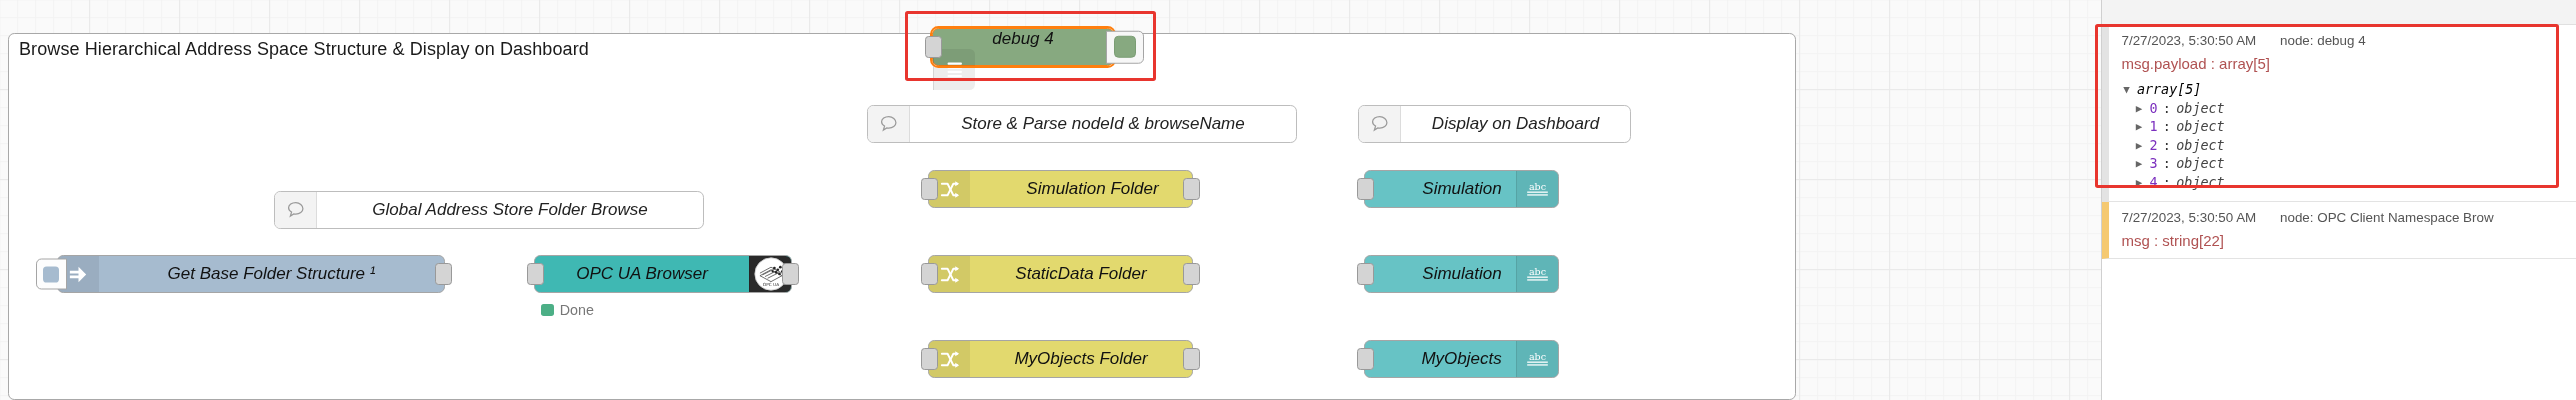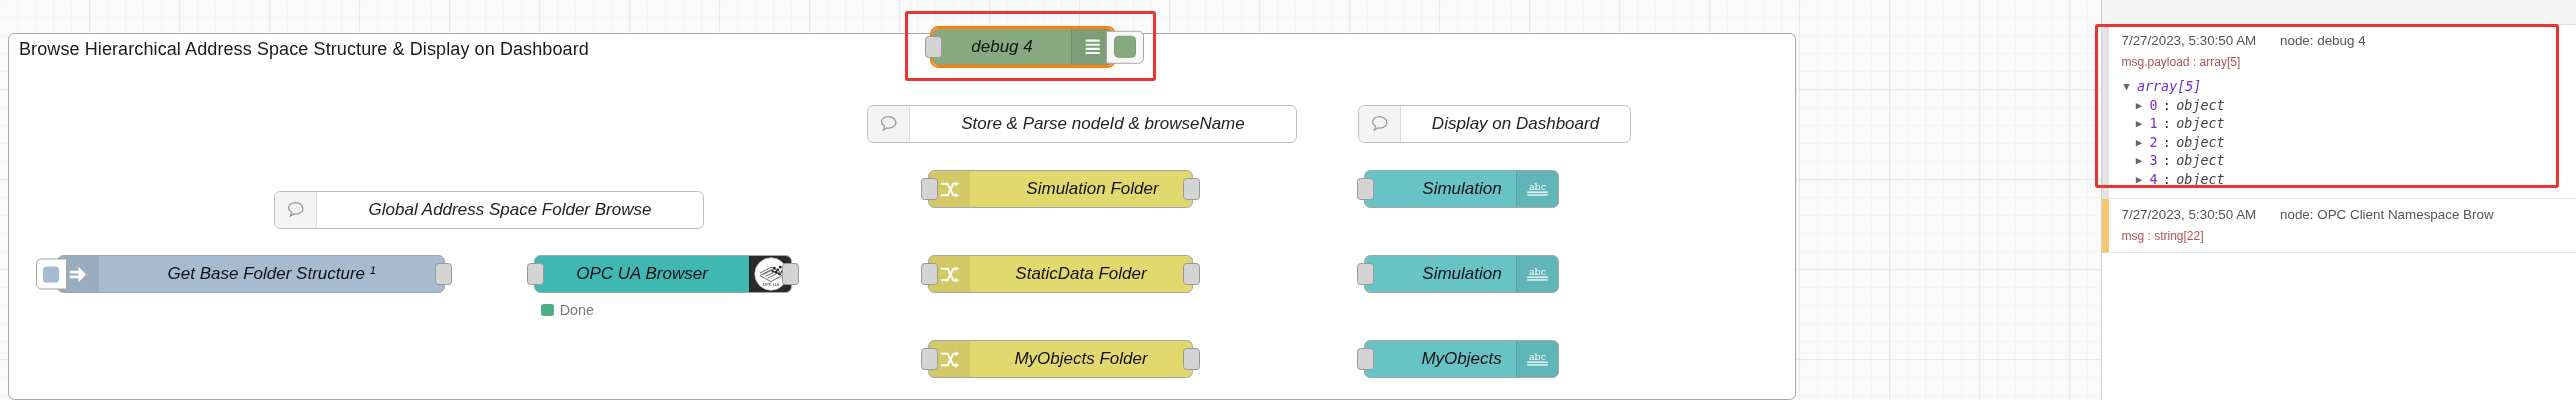--- a/index.html
+++ b/index.html
@@ -67,21 +67,21 @@
     top:50%;transform:translateY(-50%);
   }
   .port.in{left:-8px;}
   .port.out{right:-8px;}
 
   
   .n-inject{background:#a6bbcf;}
   .n-opcua{background:#3fb8b3;}
   .n-func{background:#e2d96e;}
   .n-out{background:#67c3c5;}
-  .n-debug{background:#87a980;}
+  .n-debug{background:#87a980;flex-direction:column;}
   .n-comment{background:#ffffff;border:0.9px solid #bdbdbd;}
   .n-comment .icon-box{background:#f3f3f3;border-right:0.9px solid #dcdcdc;}
   .n-comment .label{color:#222;}
 
   
   .selected{outline:2.7px solid #ff7f0e;outline-offset:0px;border-color:#ff7f0e;}
 
   
   .inject-btn{
     position:absolute;left:-22.4px;top:50%;transform:translateY(-50%);
@@ -124,28 +124,28 @@
   }
   .sidebar-top{height:24px;background:#f3f3f3;border-bottom:0.9px solid #e0e0e0;}
   .dbg-msg{
     position:relative;padding:8px 12.5px 9px 12.5px;
     border-bottom:0.9px solid #e3e3e3;
     border-left:7.2px solid #e3e3e3;
   }
   .dbg-msg.lvl-warn{border-left-color:#f5c971;}
   .dbg-head{font-size:13.4px;color:#555;white-space:nowrap;}
   .dbg-head .src{margin-left:20px;color:#555;}
-  .dbg-topic{font-size:12px;color:#b05252;margin-top:7.2px;white-space:nowrap;}
+  .dbg-topic{font-size:15px;color:#b05252;margin-top:7.2px;white-space:nowrap;}
   .dbg-body{margin-top:8px;font-family:"DejaVu Sans Mono", monospace;font-size:13.4px;color:#333;}
   .dbg-row{display:flex;align-items:center;gap:5.4px;padding:1.8px 0 1.8px 5.4px;white-space:nowrap;}
   .dbg-row .tw{color:#666;font-size:10.8px;width:10px;display:inline-block;text-align:center;}
   .dbg-row .key{color:#7b2fbe;font-style:normal;}
   .dbg-row .val{color:#444;font-style:italic;}
   .dbg-row.root{padding-left:0px;}
-  .dbg-row.root .val{font-style:italic;color:#6d28d9;}
+  .dbg-row.root .val{font-style:italic;color:#000000;}
   .dbg-row.child{padding-left:12.5px;}
 </style>
 </head>
 <body>
 
 <div id="root">
 
   <div class="canvas">
 
     <svg class="wires" viewBox="0 0 2345 447" width="2101" height="401">
@@ -232,21 +232,21 @@
         <i></i>
       </div>
     </div>
 
     <div class="node n-comment" style="left:274px;top:191px;width:430px;height:38px;">
       <div class="icon-box">
         <svg width="21.5" height="21.5" viewBox="0 0 24 24" aria-hidden="true">
           <path d="M12 4c-4.4 0-8 2.6-8 5.9 0 2 1.3 3.7 3.3 4.8L6 19l3.8-2.4c.7.1 1.4.2 2.2.2 4.4 0 8-2.6 8-5.9S16.4 4 12 4z" fill="none" stroke="#9a9a9a" stroke-width="1.4"></path>
         </svg>
       </div>
-      <div class="label">Global Address Space Folder Browse</div>
+      <div class="label">Global Address Store Folder Browse</div>
     </div>
 
     <div class="node n-comment" style="left:867px;top:105px;width:430px;height:38px;">
       <div class="icon-box">
         <svg width="21.5" height="21.5" viewBox="0 0 24 24" aria-hidden="true">
           <path d="M12 4c-4.4 0-8 2.6-8 5.9 0 2 1.3 3.7 3.3 4.8L6 19l3.8-2.4c.7.1 1.4.2 2.2.2 4.4 0 8-2.6 8-5.9S16.4 4 12 4z" fill="none" stroke="#9a9a9a" stroke-width="1.4"></path>
         </svg>
       </div>
       <div class="label">Store &amp; Parse nodeId &amp; browseName</div>
     </div>

